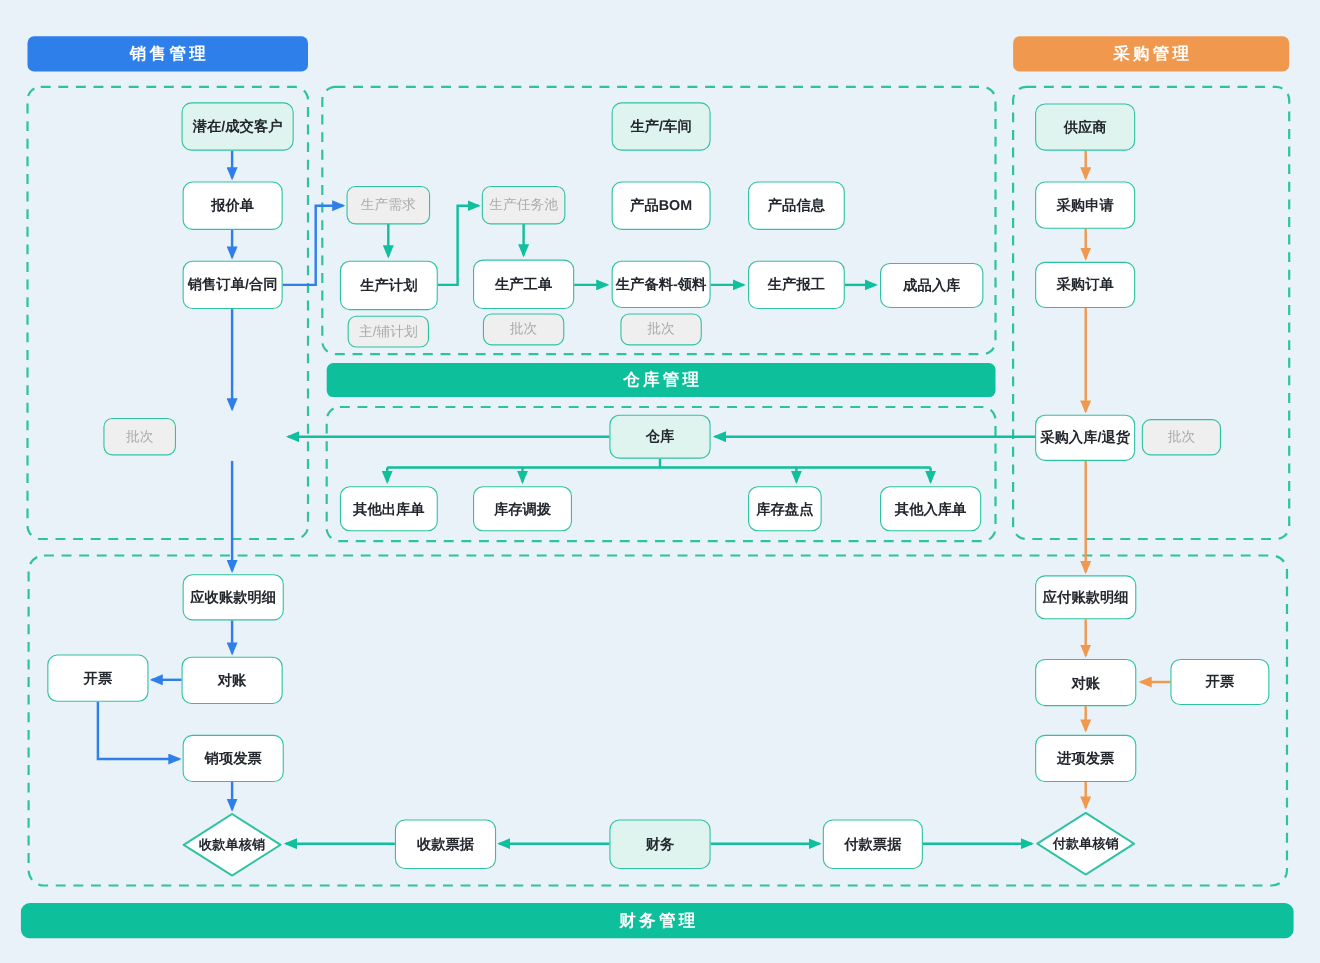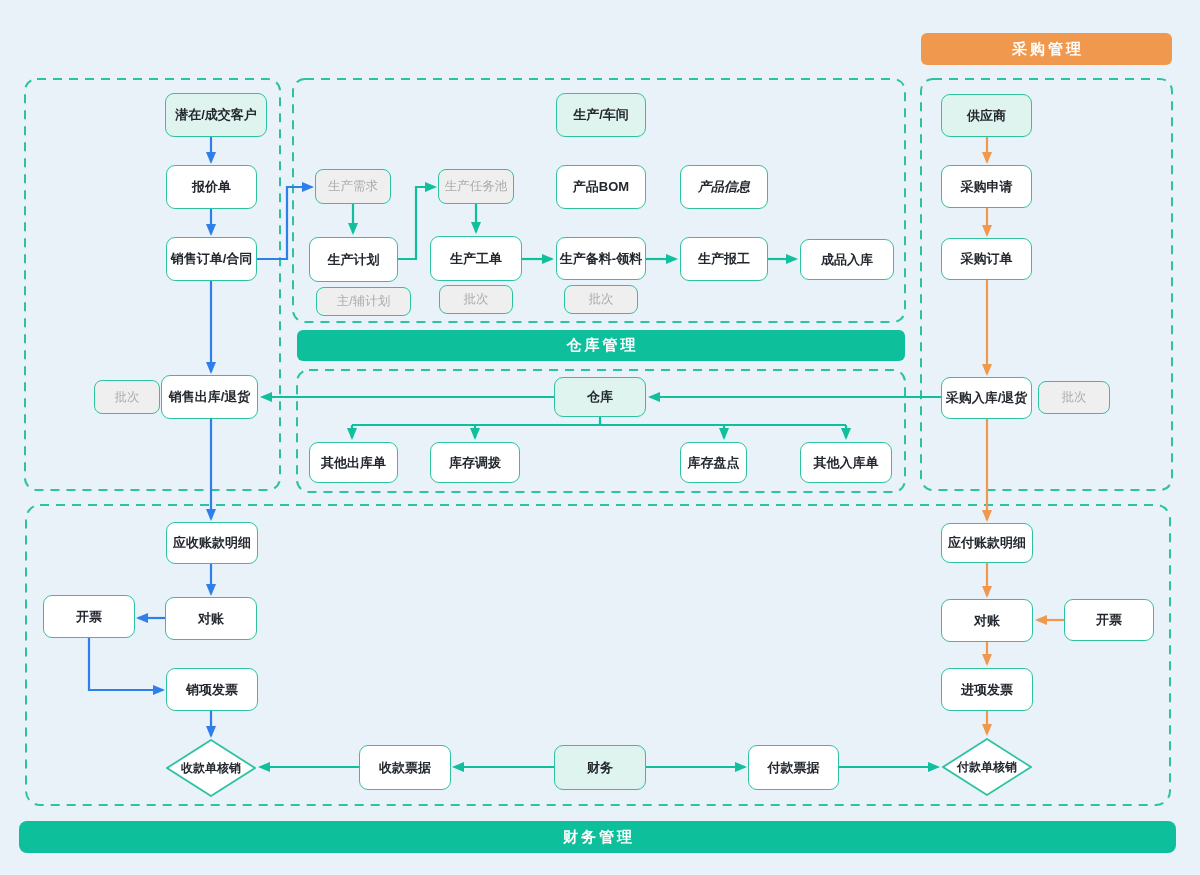--- a/index.html
+++ b/index.html
@@ -94,41 +94,41 @@
       <path d="M987,208 L987,235" marker-end="url(#ao)"></path>
       <path d="M987,280 L987,374" marker-end="url(#ao)"></path>
       <path d="M987,419 L987,520" marker-end="url(#ao)"></path>
       <path d="M987,563 L987,596" marker-end="url(#ao)"></path>
       <path d="M1064,620 L1037,620" marker-end="url(#ao)"></path>
       <path d="M987,642 L987,664" marker-end="url(#ao)"></path>
       <path d="M987,711 L987,734" marker-end="url(#ao)"></path>
     </g>
   </svg>
 
+  <div class="bar bar-blue" style="left:25px;top:33px;width:255px;height:32px;">销售管理</div>
   <div class="bar bar-orange" style="left:921px;top:33px;width:251px;height:32px;">采购管理</div>
   <div class="bar bar-green" style="left:297px;top:330px;width:608px;height:31px;">仓库管理</div>
   <div class="bar bar-green" style="left:19px;top:821px;width:1157px;height:32px;border-radius:8px;">财务管理</div>
 
   <div class="node light" style="left:165px;top:93px;width:102px;height:44px;">潜在/成交客户</div>
   <div class="node" style="left:166px;top:165px;width:91px;height:44px;">报价单</div>
   <div class="node" style="left:166px;top:237px;width:91px;height:44px;">销售订单/合同</div>
   <div class="node ghost" style="left:94px;top:380px;width:66px;height:34px;">批次</div>
-  <div class="node" style="left:161px;top:375px;width:97px;height:44px;">销售出库/退货</div>
 
   <div class="node light" style="left:556px;top:93px;width:90px;height:44px;">生产/车间</div>
   <div class="node ghost" style="left:315px;top:169px;width:76px;height:35px;">生产需求</div>
   <div class="node ghost" style="left:438px;top:169px;width:76px;height:35px;">生产任务池</div>
   <div class="node" style="left:556px;top:165px;width:90px;height:44px;">产品BOM</div>
-  <div class="node" style="left:680px;top:165px;width:88px;height:44px;font-style:italic;">产品信息</div>
+  <div class="node" style="left:680px;top:165px;width:88px;height:44px;">产品信息</div>
   <div class="node" style="left:309px;top:237px;width:89px;height:45px;">生产计划</div>
   <div class="node" style="left:430px;top:236px;width:92px;height:45px;">生产工单</div>
   <div class="node" style="left:556px;top:237px;width:90px;height:43px;">生产备料-领料</div>
   <div class="node" style="left:680px;top:237px;width:88px;height:44px;">生产报工</div>
   <div class="node" style="left:800px;top:239px;width:94px;height:41px;">成品入库</div>
-  <div class="node ghost" style="left:316px;top:287px;width:95px;height:29px;">主/辅计划</div>
+  <div class="node ghost" style="left:316px;top:287px;width:74px;height:29px;">主/辅计划</div>
   <div class="node ghost" style="left:439px;top:285px;width:74px;height:29px;">批次</div>
   <div class="node ghost" style="left:564px;top:285px;width:74px;height:29px;">批次</div>
 
   <div class="node light" style="left:554px;top:377px;width:92px;height:40px;">仓库</div>
   <div class="node" style="left:309px;top:442px;width:89px;height:41px;">其他出库单</div>
   <div class="node" style="left:430px;top:442px;width:90px;height:41px;">库存调拨</div>
   <div class="node" style="left:680px;top:442px;width:67px;height:41px;">库存盘点</div>
   <div class="node" style="left:800px;top:442px;width:92px;height:41px;text-align:center;">其他入库单</div>
 
   <div class="node light" style="left:941px;top:94px;width:91px;height:43px;">供应商</div>

